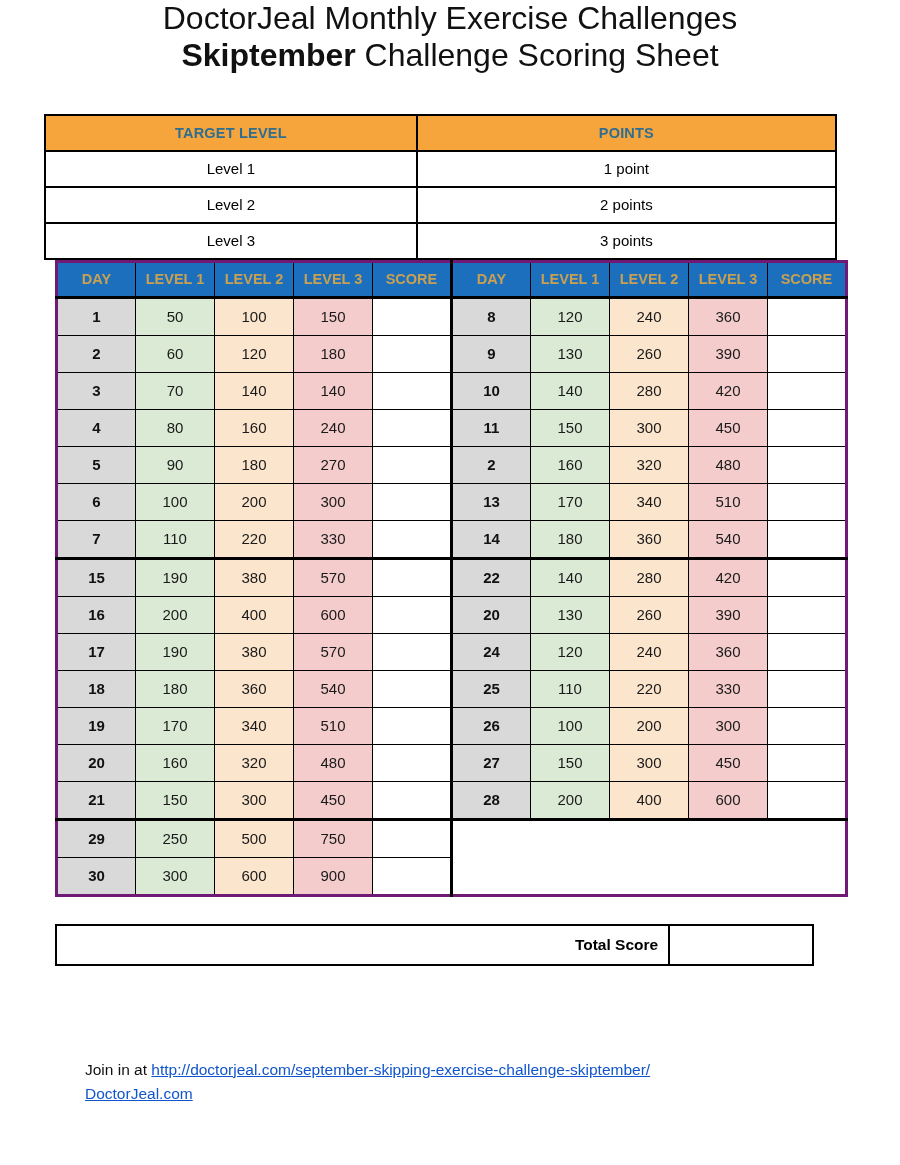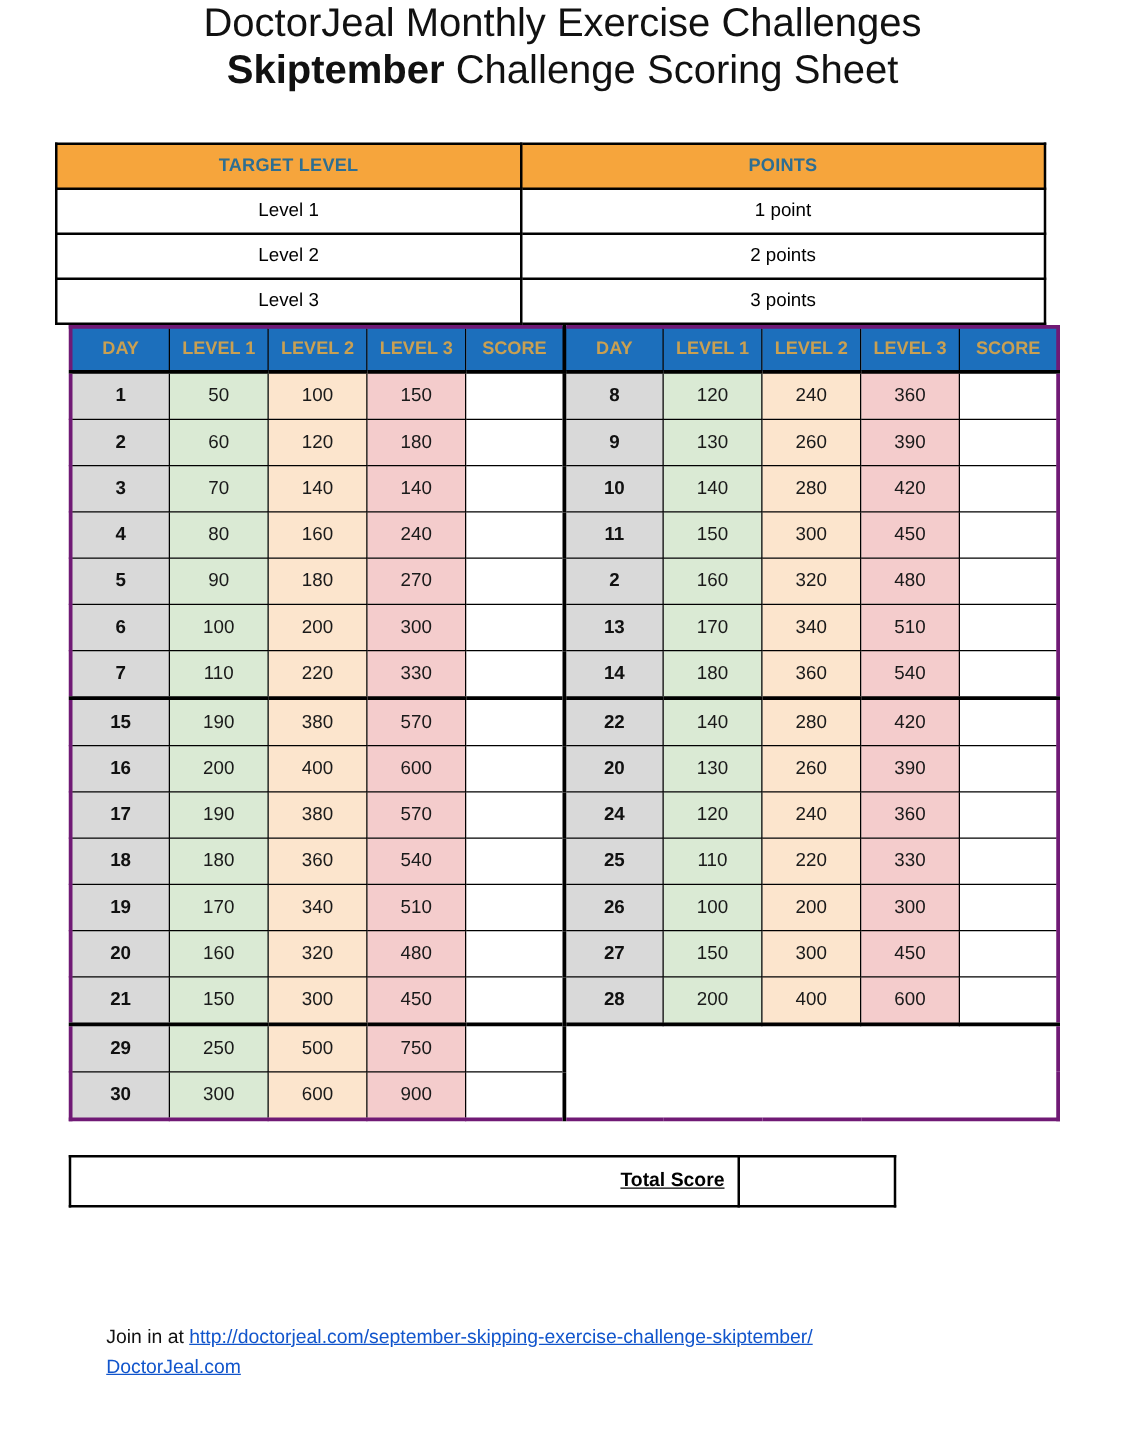--- a/index.html
+++ b/index.html
@@ -38,21 +38,21 @@
   .main-table .c-day  { background: var(--gray);  font-weight: 700; color: #111; }
   .main-table .c-l1   { background: var(--green); }
   .main-table .c-l2   { background: var(--peach); }
   .main-table .c-l3   { background: var(--pink); }
   .main-table .c-score{ background: #fff; }
   .main-table .mid-right { border-right: 3px solid #000; }
   .main-table tr.section-start td { border-top: 3px solid #000; text-align: center; }
   .main-table .merged-empty { background: #fff; border-left: 3px solid #000; }
 
   
-  .total-table { width: 662px; margin: 27px 16px 0 55px; border: 2px solid #000; text-decoration: underline; }
+  .total-table { width: 759px; margin: 27px 16px 0 55px; border: 2px solid #000; }
   .total-table td { border: 2px solid #000; height: 38px; padding: 0; background: #fff; }
   .total-table .total-label { text-align: right; font-weight: 700; font-size: 15.5px; padding-right: 10px; }
 
   
   .footer { margin: 92px 0 0 85px; font-size: 15.5px; line-height: 24px; color: #111; }
   .footer a { color: var(--link); }
 </style>
 </head>
 <body>
 

